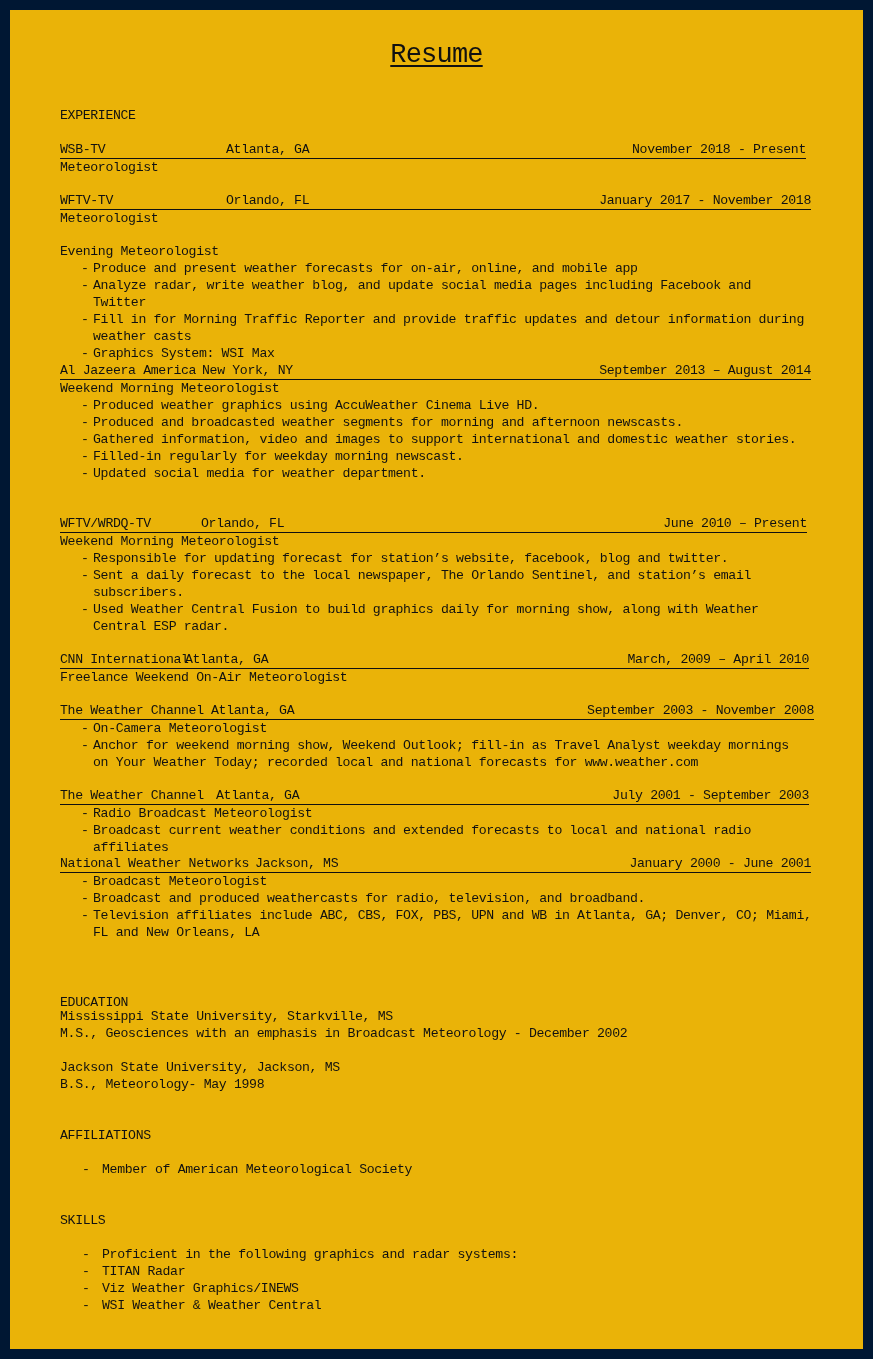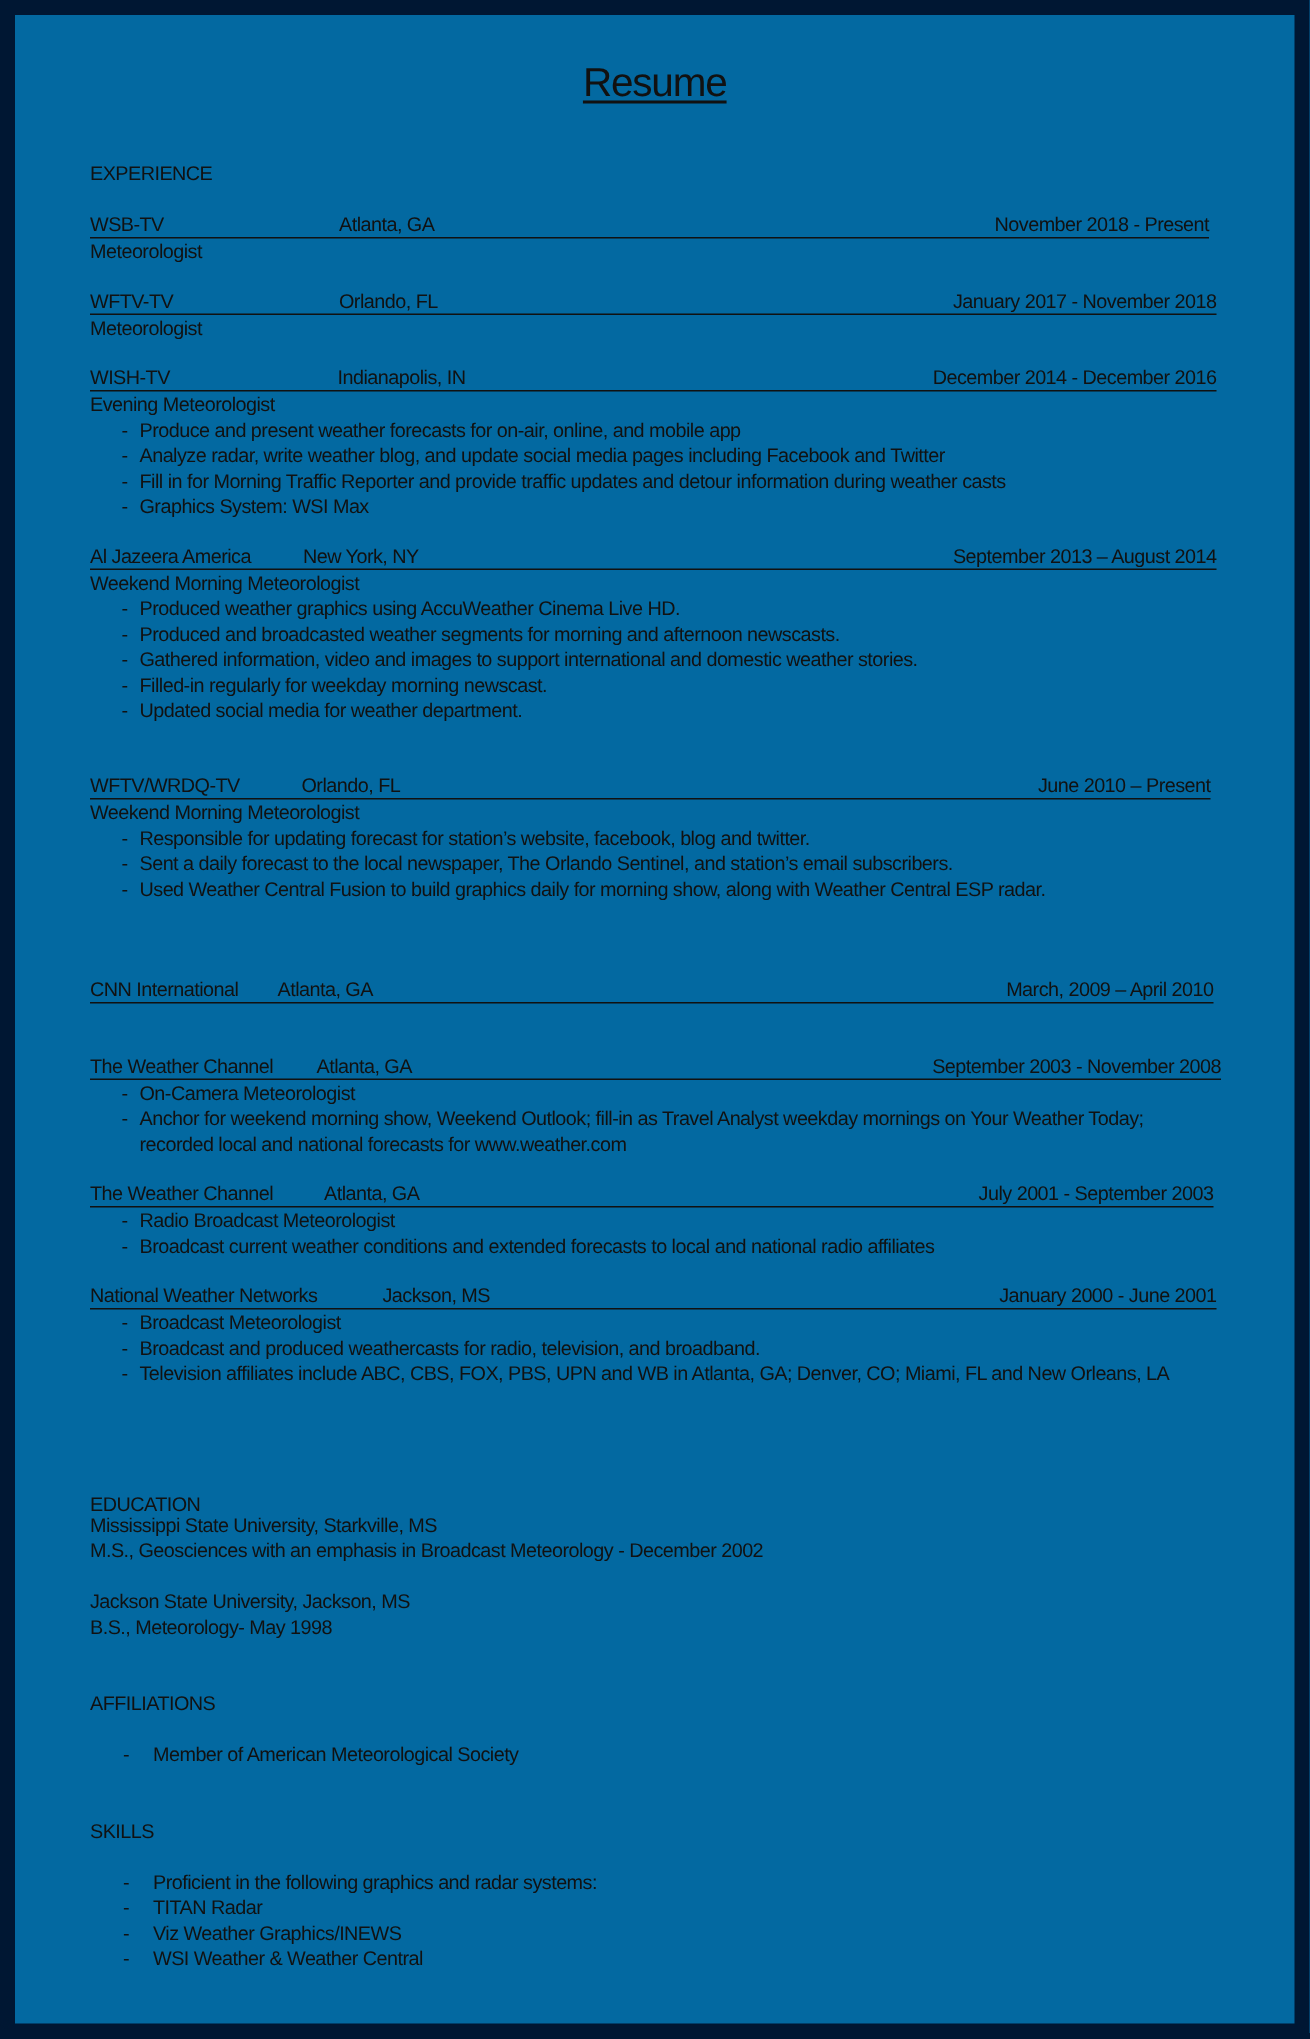--- a/index.html
+++ b/index.html
@@ -1,17 +1,17 @@
 <!DOCTYPE html>
 <html><head>
 <meta charset="utf-8">
 <style>
   html, body { margin:0; padding:0; }
   body { width:873px; height:1359px; background:#001733; overflow:hidden; }
-  .page { position:absolute; left:10px; top:10px; width:853px; height:1339px; background:#0369a1; color:#111; font-family:Liberation Sans, sans-serif; font-size:13.2px; letter-spacing:-0.35px; }
+  .page { position:absolute; left:10px; top:10px; width:853px; height:1339px; background:#eab308; color:#111; font-family:Liberation Mono, monospace; font-size:13.2px; letter-spacing:-0.35px; }
   .title { position:absolute; left:0; width:853px; top:30px; text-align:center; }
   .title span { font-size:27px; text-decoration:underline; text-underline-offset:3px; text-decoration-thickness:1.5px; letter-spacing:-0.8px; }
   .abs { position:absolute; left:50px; }
   .line { height:17px; line-height:17px; white-space:nowrap; }
   .hdr { position:relative; height:17px; line-height:17px; border-bottom:1px solid #111; white-space:nowrap;text-align:center; }
   .hdr .org { position:absolute; left:0; }
   .hdr .loc { position:absolute; }
   .hdr .dates { position:absolute; right:0; }
   .bullet { position:relative; padding-left:33px; line-height:17px; }
   .bullet:before { content:"-"; position:absolute; left:21px; }
@@ -39,25 +39,20 @@
   <div class="abs" style="top:182px; width:751px">
     <div class="hdr">
       <span class="org">WFTV-TV</span>
       <span class="loc" style="left:166px">Orlando, FL</span>
       <span class="dates">January 2017 - November 2018</span>
     </div>
     <div class="line">Meteorologist</div>
   </div>
 
   <div class="abs" style="top:233px; width:751px">
-    <div class="hdr">
-      <span class="org">WISH-TV</span>
-      <span class="loc" style="left:165px">Indianapolis, IN</span>
-      <span class="dates">December 2014 - December 2016</span>
-    </div>
     <div class="line">Evening Meteorologist</div>
     <div class="bullet">Produce and present weather forecasts for on-air, online, and mobile app</div>
     <div class="bullet">Analyze radar, write weather blog, and update social media pages including Facebook and Twitter</div>
     <div class="bullet">Fill in for Morning Traffic Reporter and provide traffic updates and detour information during weather casts</div>
     <div class="bullet">Graphics System: WSI Max</div>
   </div>
 
   <div class="abs" style="top:352px; width:751px">
     <div class="hdr">
       <span class="org">Al Jazeera America</span>
@@ -83,20 +78,21 @@
     <div class="bullet">Sent a daily forecast to the local newspaper, The Orlando Sentinel, and station’s email subscribers.</div>
     <div class="bullet">Used Weather Central Fusion to build graphics daily for morning show, along with Weather Central ESP radar.</div>
   </div>
 
   <div class="abs" style="top:641px; width:749px">
     <div class="hdr">
       <span class="org">CNN International</span>
       <span class="loc" style="left:125px">Atlanta, GA</span>
       <span class="dates">March, 2009 – April 2010</span>
     </div>
+    <div class="line">Freelance Weekend On-Air Meteorologist</div>
   </div>
 
   <div class="abs" style="top:692px; width:754px">
     <div class="hdr">
       <span class="org">The Weather Channel</span>
       <span class="loc" style="left:151px">Atlanta, GA</span>
       <span class="dates">September 2003 - November 2008</span>
     </div>
     <div class="bullet">On-Camera Meteorologist</div>
     <div class="bullet cont" style="width:700px">Anchor for weekend morning show, Weekend Outlook; fill-in as Travel Analyst weekday mornings on Your Weather Today; recorded local and national forecasts for www.weather.com</div>

